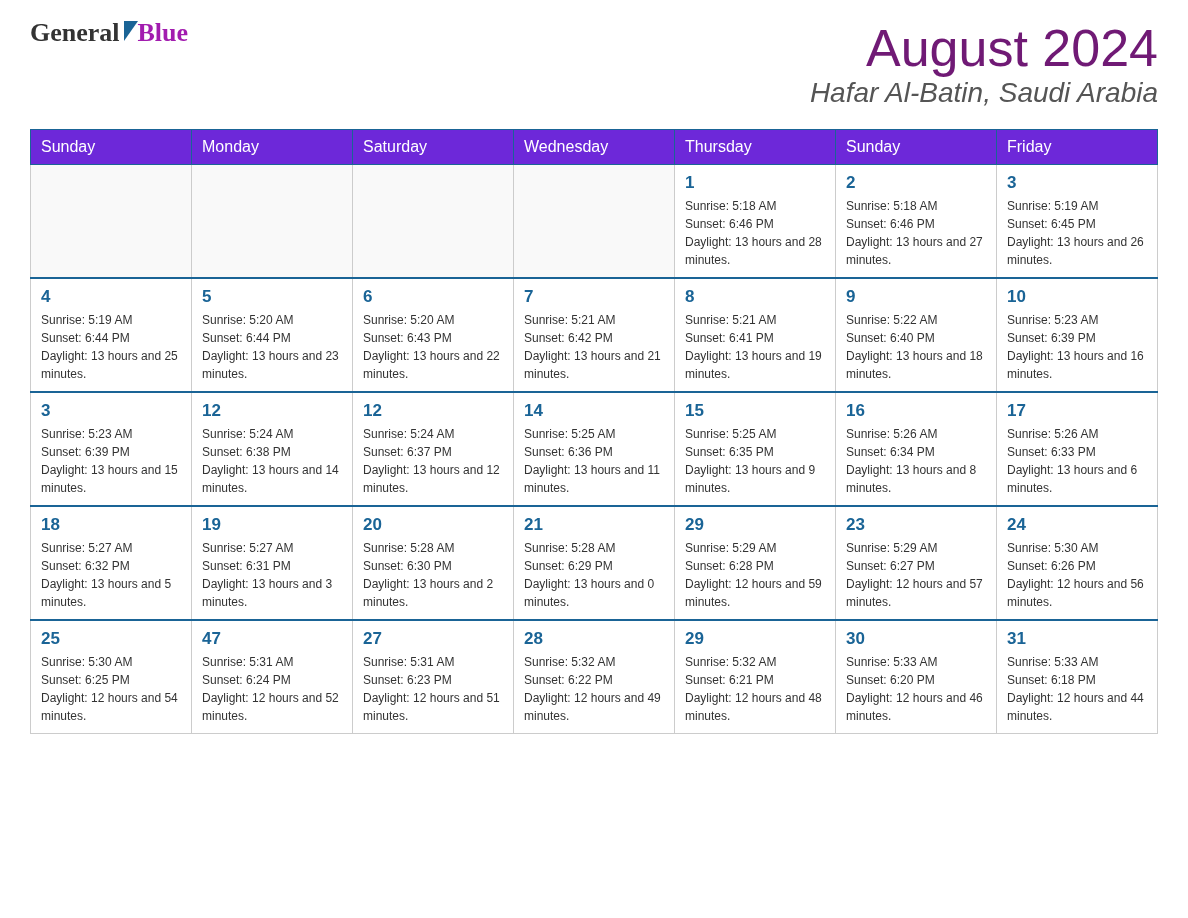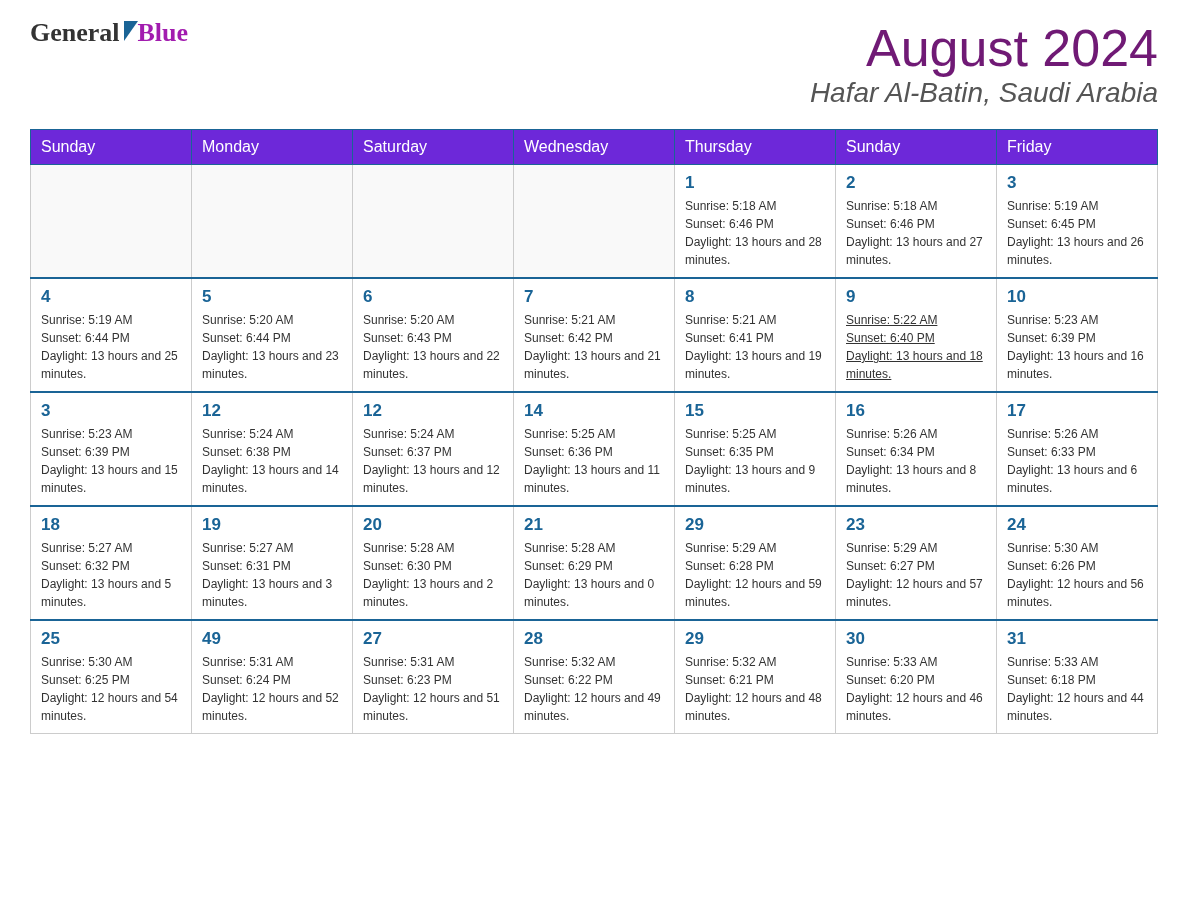--- a/index.html
+++ b/index.html
@@ -173,21 +173,21 @@
 Daylight: 13 hours and 21 minutes.</div>
         </td>
         <td>
           <span class="day-number">8</span>
           <div class="day-info" style="white-space: pre-line;">Sunrise: 5:21 AM
 Sunset: 6:41 PM
 Daylight: 13 hours and 19 minutes.</div>
         </td>
         <td>
           <span class="day-number">9</span>
-          <div class="day-info" style="white-space: pre-line; text-decoration: underline;">Sunrise: 5:22 AM
+          <div class="day-info" style="white-space: pre-line;">Sunrise: 5:22 AM
 Sunset: 6:40 PM
 Daylight: 13 hours and 18 minutes.</div>
         </td>
         <td>
           <span class="day-number">10</span>
           <div class="day-info" style="white-space: pre-line;">Sunrise: 5:23 AM
 Sunset: 6:39 PM
 Daylight: 13 hours and 16 minutes.</div>
         </td>
       </tr>
@@ -280,21 +280,21 @@
         </td>
       </tr>
       <tr class="row-divider">
         <td>
           <span class="day-number">25</span>
           <div class="day-info" style="white-space: pre-line;">Sunrise: 5:30 AM
 Sunset: 6:25 PM
 Daylight: 12 hours and 54 minutes.</div>
         </td>
         <td>
-          <span class="day-number">49</span>
+          <span class="day-number">47</span>
           <div class="day-info" style="white-space: pre-line;">Sunrise: 5:31 AM
 Sunset: 6:24 PM
 Daylight: 12 hours and 52 minutes.</div>
         </td>
         <td>
           <span class="day-number">27</span>
           <div class="day-info" style="white-space: pre-line;">Sunrise: 5:31 AM
 Sunset: 6:23 PM
 Daylight: 12 hours and 51 minutes.</div>
         </td>

